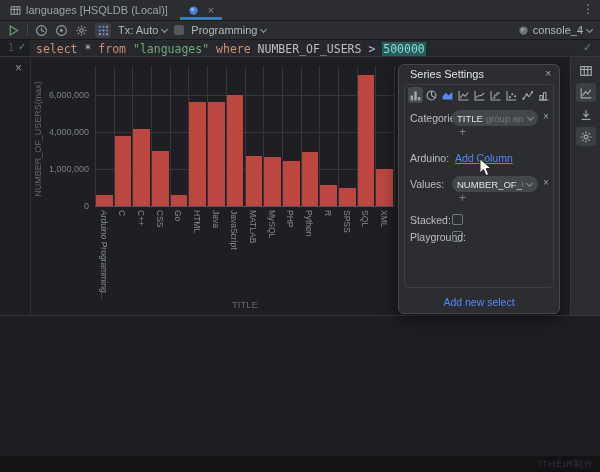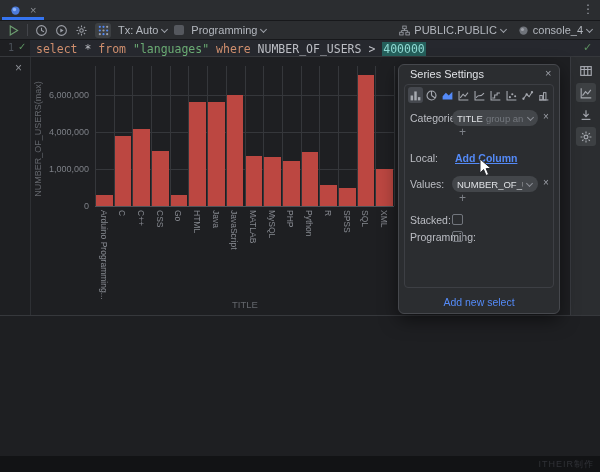--- a/index.html
+++ b/index.html
@@ -91,20 +91,27 @@
   .watermark { right:6px; top:458px; font-size:9px; color:#303237; letter-spacing:1px; }
 
   .cursor { z-index:9; left:479px; top:158px; }
 </style>
 </head>
 <body>
 
 <div id="app">
 
   <div class="abs tabbar">
+    <div class="tab">
+      <svg width="11" height="11" viewBox="0 0 16 16">
+          <rect x="1.5" y="2.5" width="13" height="11" fill="none" stroke="#9da0a8" stroke-width="1.4"></rect>
+          <path d="M1.5 6.5 H14.5 M6 2.5 V13.5 M10.5 2.5 V13.5" stroke="#9da0a8" stroke-width="1.4"></path>
+        </svg>
+      <span>languages [HSQLDB (Local)]</span>
+    </div>
     <div class="tab active">
       <svg width="11" height="11" viewBox="0 0 16 16">
           <circle cx="8" cy="8" r="6" fill="#548af7" opacity="0.85"></circle>
           <circle cx="6.5" cy="6.5" r="2.5" fill="#8db4fa"></circle>
         </svg>
       <span class="tab-close">×</span>
       <div class="underline"></div>
     </div>
     <div class="abs kebab"></div>
   </div>
@@ -146,43 +153,33 @@
       </div>
       <div class="stopbtn"></div>
       <div class="dropdown">
         <span>Programming</span>
         <span class="chevron"></span>
       </div>
     </div>
     <div class="tright">
       <div class="dropdown">
         <svg width="11" height="11" viewBox="0 0 16 16" style="margin-right:4px">
-            <rect x="5.5" y="1.5" width="5" height="4" fill="none" stroke="#9da0a8" stroke-width="1.2"></rect>
-            <rect x="1" y="10.5" width="5" height="4" fill="none" stroke="#9da0a8" stroke-width="1.2"></rect>
-            <rect x="10" y="10.5" width="5" height="4" fill="none" stroke="#9da0a8" stroke-width="1.2"></rect>
-            <path d="M8 5.5 V8 M3.5 10.5 V8 H12.5 V10.5" fill="none" stroke="#9da0a8" stroke-width="1.2"></path>
-          </svg>
-        <span>PUBLIC.PUBLIC</span>
-        <span class="chevron"></span>
-      </div>
-      <div class="dropdown">
-        <svg width="11" height="11" viewBox="0 0 16 16" style="margin-right:4px">
             <circle cx="8" cy="8" r="6" fill="#6f737a"></circle>
             <circle cx="6.5" cy="6.5" r="2.3" fill="#9da0a8"></circle>
           </svg>
         <span>console_4</span>
         <span class="chevron"></span>
       </div>
     </div>
   </div>
 
   <div class="abs linehl"></div>
   <div class="abs gutter-num">1</div>
   <div class="abs gutter-check"></div>
-  <div class="abs code"><span class="tok-kw">select</span><span class="tok-plain"> * </span><span class="tok-kw">from</span><span class="tok-str"> "languages" </span><span class="tok-kw">where</span><span class="tok-plain"> NUMBER_OF_USERS </span><span class="tok-plain">&gt; </span><span class="tok-num-sel">400000</span></div>
+  <div class="abs code"><span class="tok-kw">select</span><span class="tok-plain"> * </span><span class="tok-kw">from</span><span class="tok-str"> "languages" </span><span class="tok-kw">where</span><span class="tok-plain"> NUMBER_OF_USERS </span><span class="tok-plain">&gt; </span><span class="tok-num-sel">500000</span></div>
   <div class="abs editor-check"></div>
 
   <div class="abs panel-topline"></div>
   <div class="abs gutter-vline"></div>
   <div class="abs chart-close"></div>
 
   <div id="chart-layer">
     <div class="abs ytitle-wrap">
       <div class="ytitle">NUMBER_OF_USERS(max)</div>
     </div>
@@ -314,35 +311,35 @@
 
   <div class="abs s-label" style="left:410px; top:112px;">Categories:</div>
   <div class="abs pill" style="left:452px; top:110px; width:86px;">
     <span class="pill-main">TITLE</span>
     <span class="pill-hint">group and sort</span>
     <span class="chevron"></span>
   </div>
   <div class="abs pill-x" style="left:543px; top:111px;"></div>
   <div class="abs plusbtn" style="left:459px; top:125px;"></div>
 
-  <div class="abs s-label" style="left:410px; top:152px;">Local:</div>
-  <div class="abs link" style="left:455px; top:152px;font-weight:bold;">Add Column</div>
+  <div class="abs s-label" style="left:410px; top:152px;">Arduino:</div>
+  <div class="abs link" style="left:455px; top:152px;">Add Column</div>
   <div class="abs chevron" style="left:513px; top:155px;"></div>
 
   <div class="abs s-label" style="left:410px; top:178px;">Values:</div>
   <div class="abs pill" style="left:452px; top:176px; width:86px;">
     <span class="pill-main" style="overflow:hidden; max-width:66px;">NUMBER_OF_USERS</span>
     <span class="chevron"></span>
   </div>
   <div class="abs pill-x" style="left:543px; top:177px;"></div>
   <div class="abs plusbtn" style="left:459px; top:191px;"></div>
 
   <div class="abs s-label" style="left:410px; top:214px;">Stacked:</div>
   <div class="abs checkbox" style="left:452px; top:214px;"></div>
-  <div class="abs s-label" style="left:410px; top:231px;">Programming:</div>
+  <div class="abs s-label" style="left:410px; top:231px;">Playground:</div>
   <div class="abs checkbox" style="left:452px; top:231px;"></div>
 
   <div class="abs add-series">Add new select</div>
 
   <div class="abs side-strip" id="side-strip">
       <span class="sbtn">
         <svg width="14" height="14" viewBox="0 0 16 16">
           <rect x="2" y="3" width="12" height="10" fill="none" stroke="#a6a9b0" stroke-width="1.3"></rect>
           <path d="M2 6.3 H14 M6 3 V13 M10 3 V13" stroke="#a6a9b0" stroke-width="1.3"></path>
         </svg>

